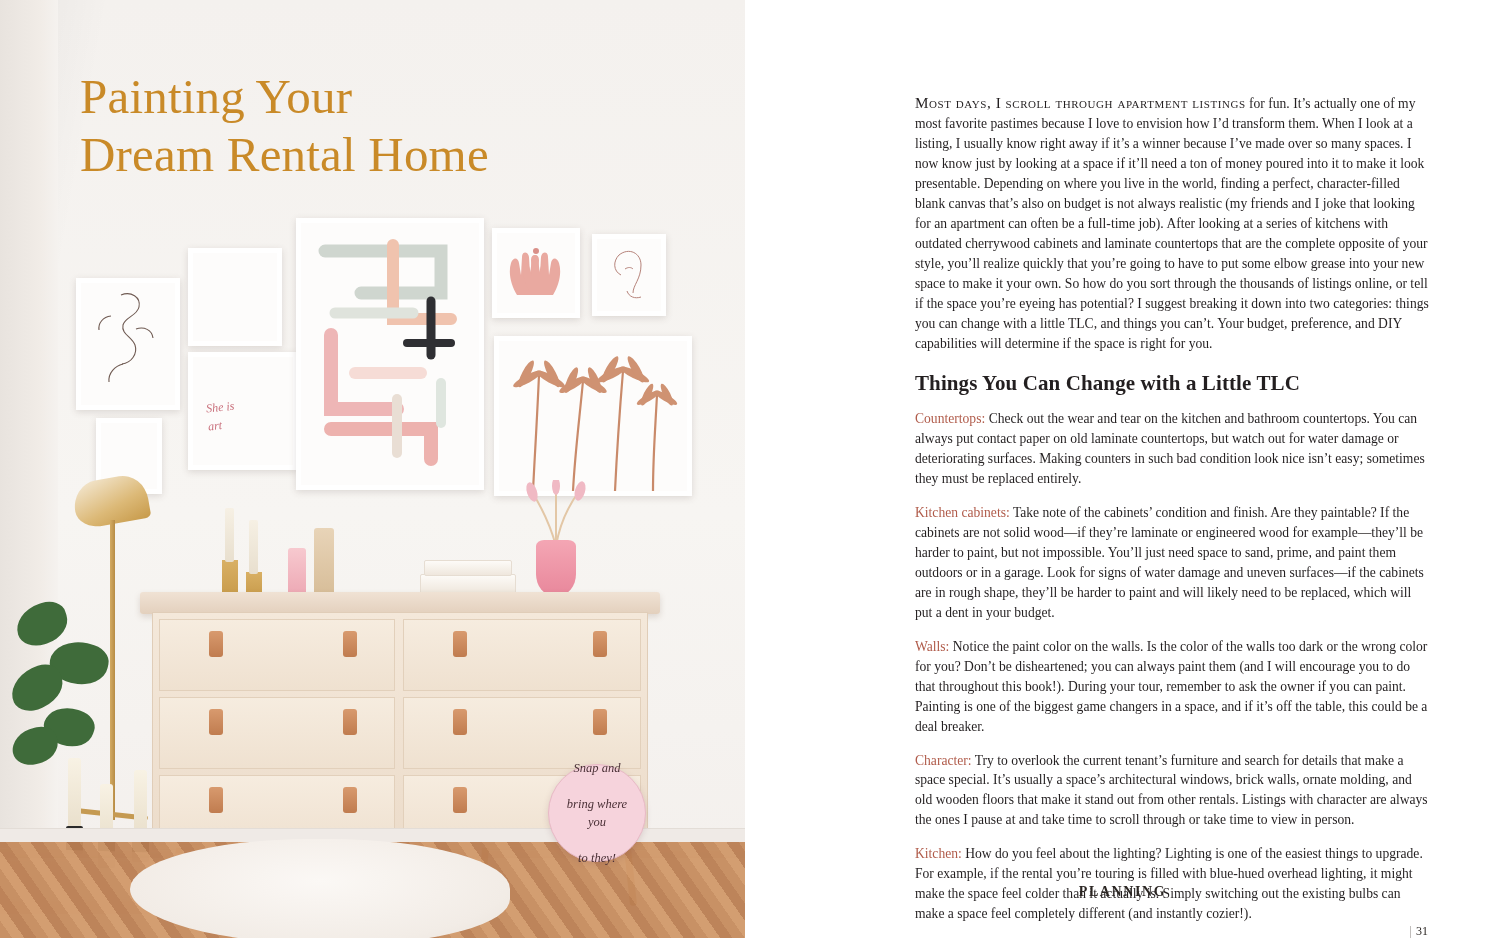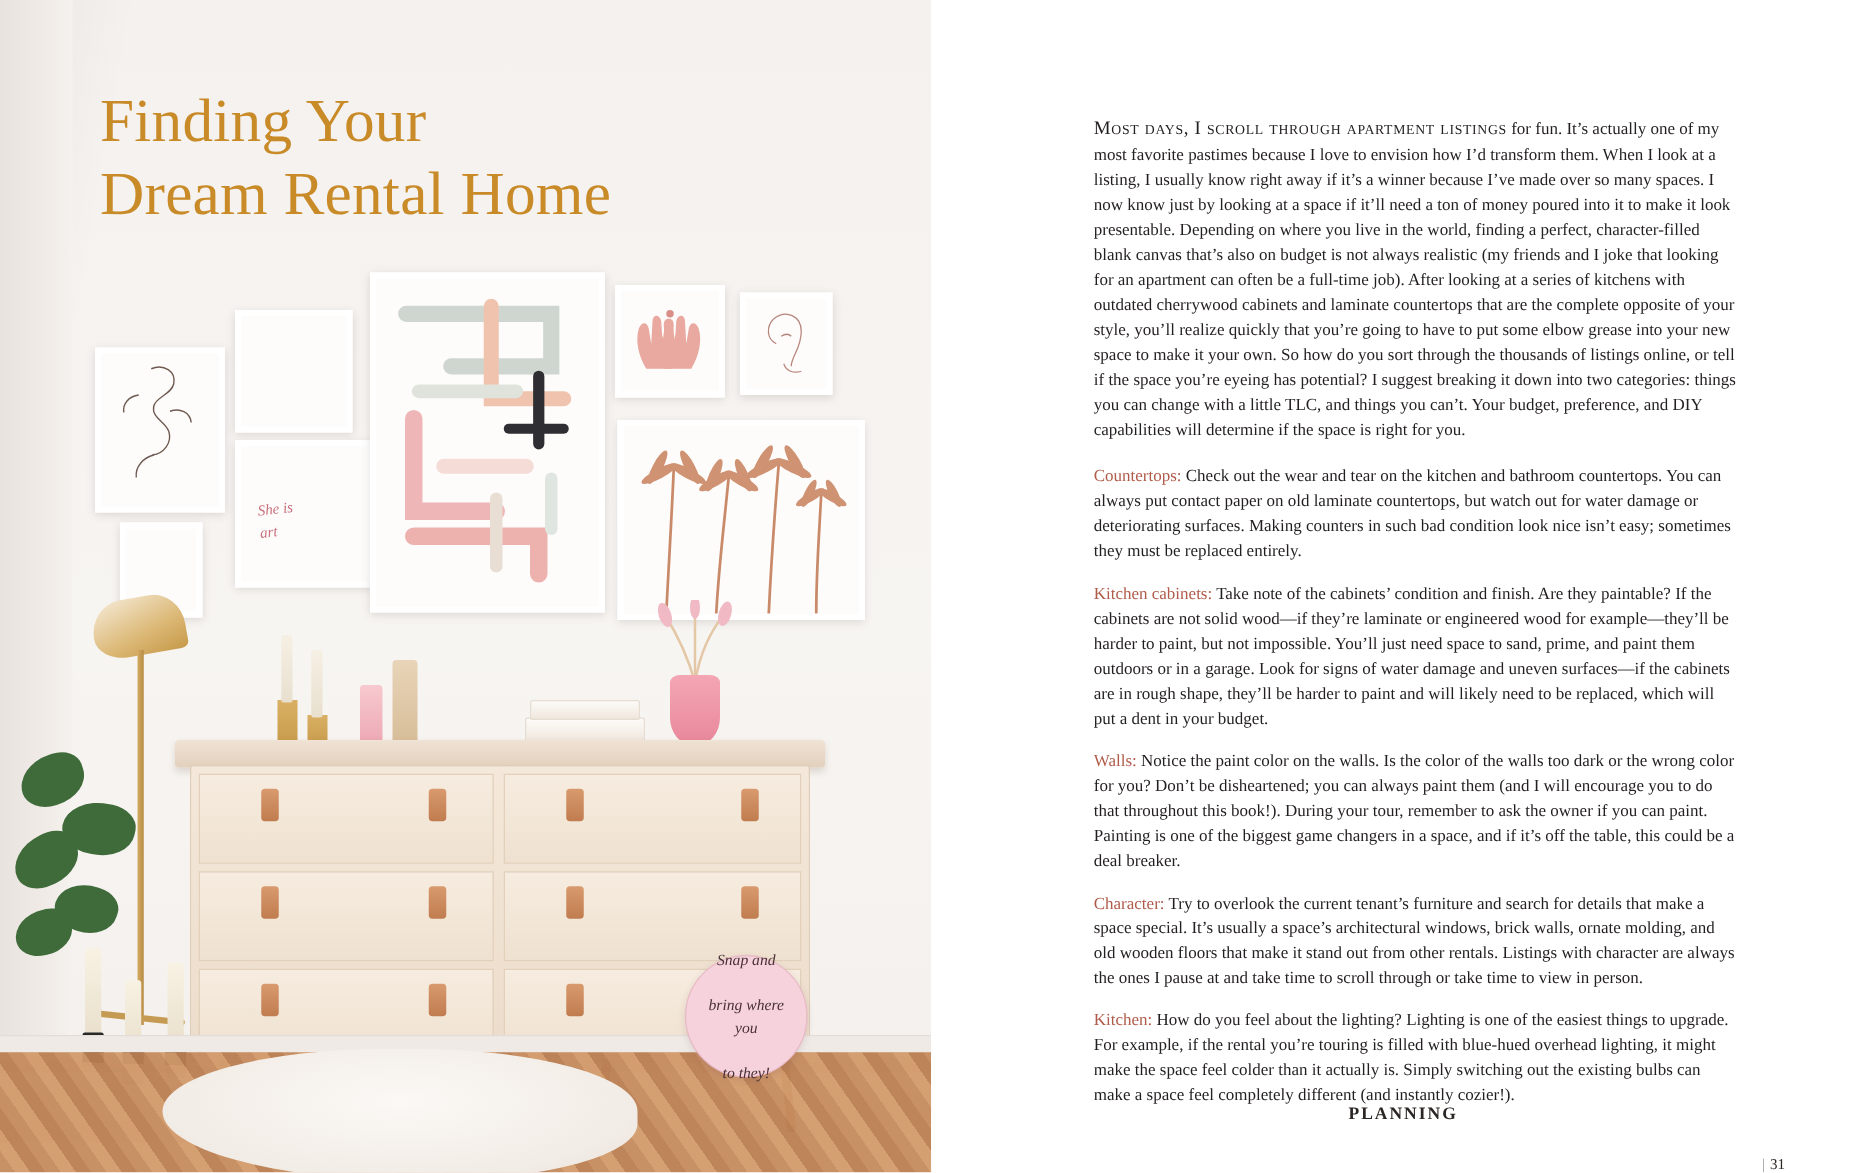--- a/index.html
+++ b/index.html
@@ -314,21 +314,21 @@
   }
 
   
   .page-right {
     position: relative;
     width: 755px;
     height: 938px;
     background: #ffffff;
     padding: 92px 118px 0 130px;
   }
-  .col { width: 514px; }
+  .col { width: 514px; margin-left: 40px; }
   .lede {
     font-family: "Liberation Serif", serif;
     font-size: 13.6px;
     line-height: 1.47;
     color: #231f20;
     text-align: left;
     margin: 0 0 17px 0;
   }
   .lede .smallcaps {
     font-variant: small-caps;
@@ -382,21 +382,21 @@
 </head>
 <body>
 
 <div class="spread">
 
   <div class="page-left">
     <div class="wall"></div>
     <div class="wall-corner"></div>
 
     <div class="page-title">
-      <div>Finding Your</div>
+      <div>Painting Your</div>
       <div>Dream Rental Home</div>
     </div>
 
     <div class="frame f-line">
       <div class="mat art-line">
         <svg width="94" height="122" viewBox="0 0 94 122" aria-hidden="true">
           <g fill="none" stroke="#6f5a52" stroke-width="1.1">
             <path d="M40 12c10-4 20 2 18 12-2 9-14 10-16 18-2 9 9 12 12 20 3 9-4 18-13 19"></path>
             <path d="M42 81c-8 2-15 9-14 18"></path>
             <path d="M55 46c8-3 16 1 17 9"></path>
@@ -593,20 +593,21 @@
         <span>to they!</span>
       </span>
     </div>
   </div>
 
   <div class="page-right">
     <div class="col">
 
       <p class="lede"><span class="smallcaps">Most days, I scroll through apartment listings</span><span> for fun. It’s actually one of my most favorite pastimes because I love to envision how I’d transform them. When I look at a listing, I usually know right away if it’s a winner because I’ve made over so many spaces. I now know just by looking at a space if it’ll need a ton of money poured into it to make it look presentable. Depending on where you live in the world, finding a perfect, character-filled blank canvas that’s also on budget is not always realistic (my friends and I joke that looking for an apartment can often be a full-time job). After looking at a series of kitchens with outdated cherrywood cabinets and laminate countertops that are the complete opposite of your style, you’ll realize quickly that you’re going to have to put some elbow grease into your new space to make it your own. So how do you sort through the thousands of listings online, or tell if the space you’re eyeing has potential? I suggest breaking it down into two categories: things you can change with a little TLC, and things you can’t. Your budget, preference, and DIY capabilities will determine if the space is right for you.</span></p>
 
+      <h2 class="section">Things You Can Change with a Little TLC</h2>
 
       <p class="item">
         <span class="term">Countertops:</span><span> Check out the wear and tear on the kitchen and bathroom countertops. You can always put contact paper on old laminate countertops, but watch out for water damage or deteriorating surfaces. Making counters in such bad condition look nice isn’t easy; sometimes they must be replaced entirely.</span>
       </p>
 
       <p class="item">
         <span class="term">Kitchen cabinets:</span><span> Take note of the cabinets’ condition and finish. Are they paintable? If the cabinets are not solid wood—if they’re laminate or engineered wood for example—they’ll be harder to paint, but not impossible. You’ll just need space to sand, prime, and paint them outdoors or in a garage. Look for signs of water damage and uneven surfaces—if the cabinets are in rough shape, they’ll be harder to paint and will likely need to be replaced, which will put a dent in your budget.</span>
       </p>
 
       <p class="item">

